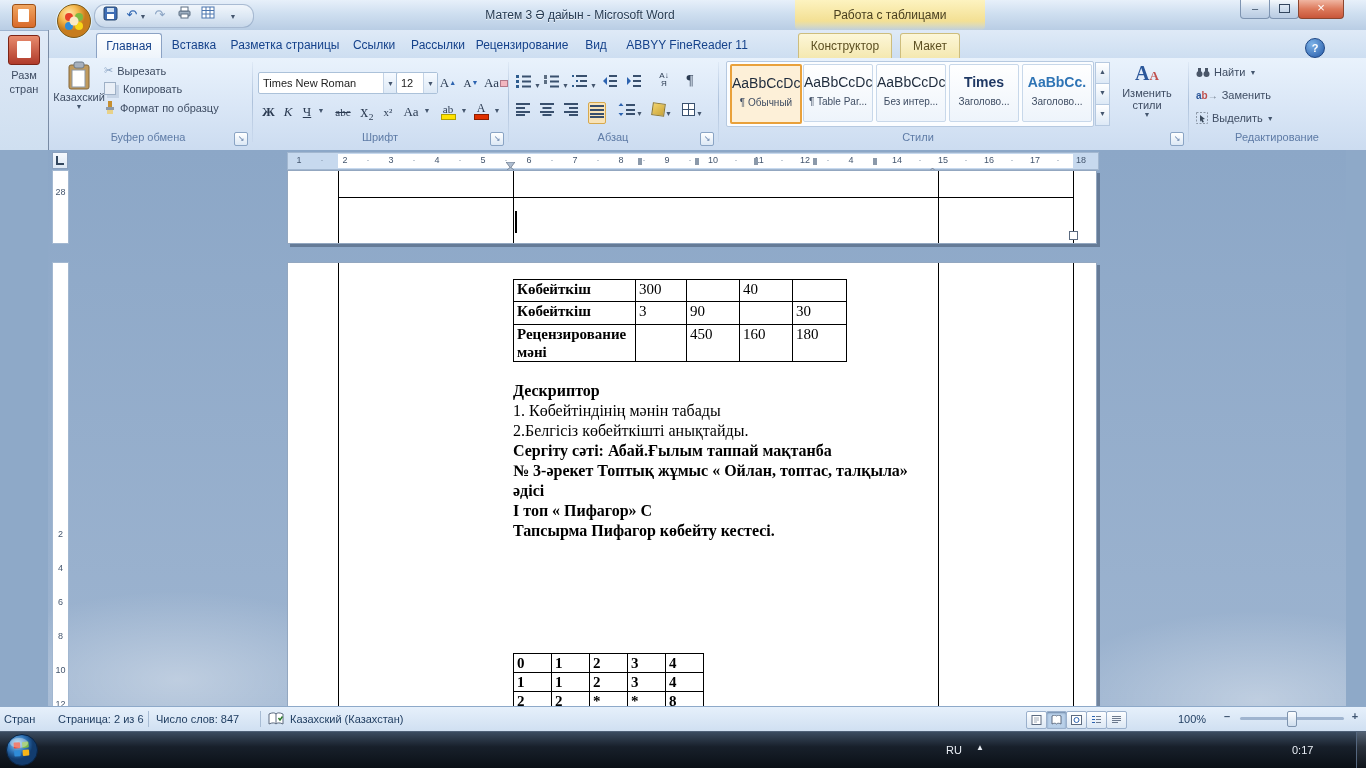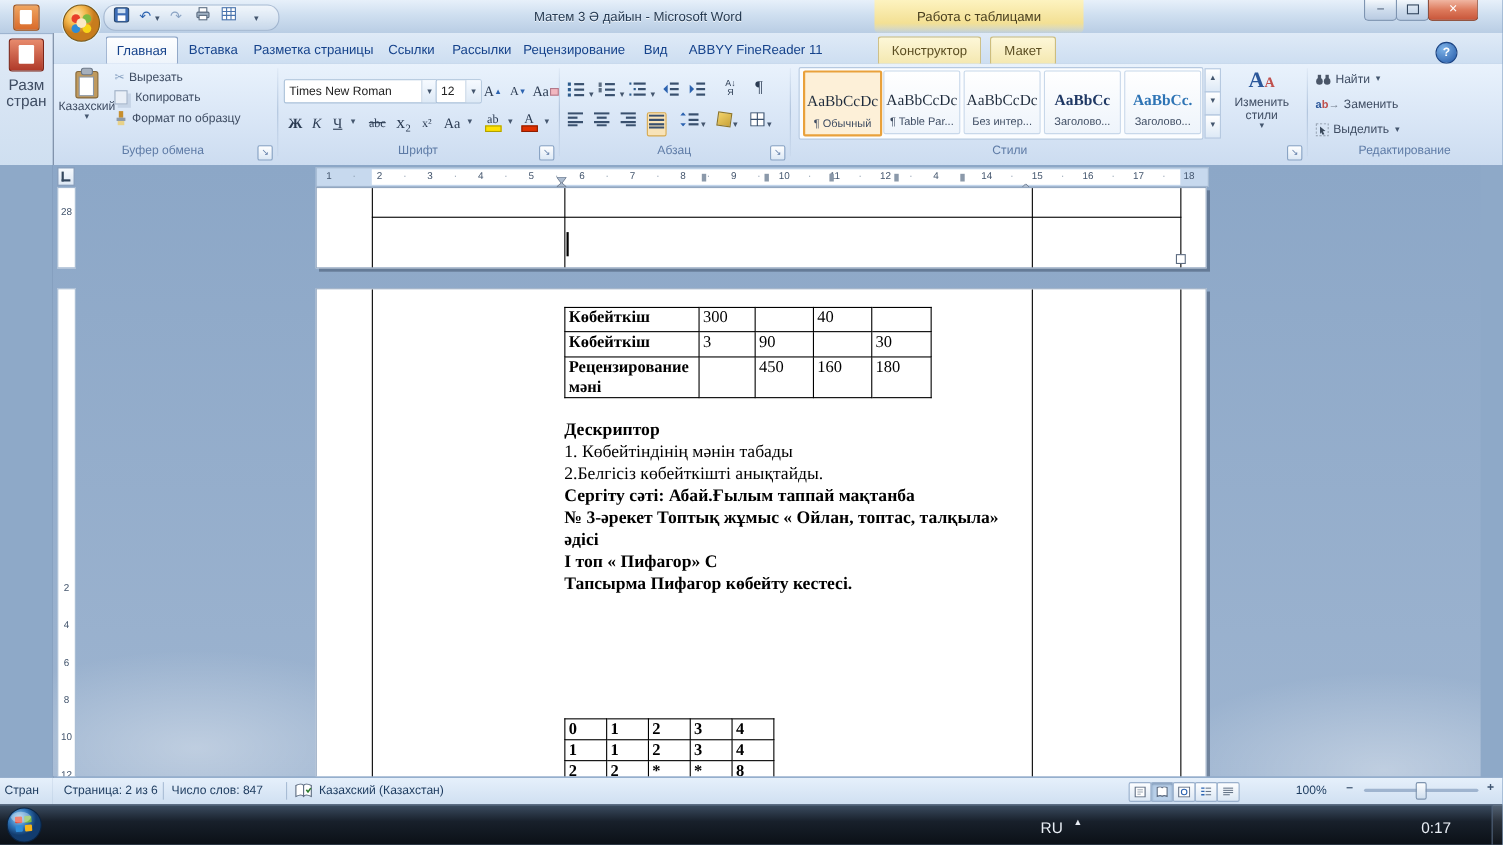--- a/index.html
+++ b/index.html
@@ -1,18 +1,18 @@
 <!DOCTYPE html>
 <html><head>
 <meta charset="utf-8">
 <style>
   html,body{margin:0;padding:0}
   body{width:1366px;height:768px;overflow:hidden;position:relative;background:#8ea9c8;
        font-family:"Liberation Sans",sans-serif;cursor:default;color:#1e2b3c}
-  .ab{position:absolute}.s11{font-size:14px}.dim{color:#9aa7ba}
+  .ab{position:absolute}.s11{font-size:11px}.dim{color:#9aa7ba}
   .dd{font-size:7px;color:#44566e;line-height:1}
   
   #titlebar{left:0;top:0;width:1366px;height:30px;
     background:linear-gradient(#e7f0fa,#cfdff0 45%,#b9cde4);border-bottom:1px solid #9db3cf}
   #title{top:8px;text-align:center;font-size:12px;color:#253a52;text-shadow:0 1px 0 rgba(255,255,255,.8)}
   #ctxglow{background:linear-gradient(#fdf3c0,#f3e094 70%,rgba(243,224,148,.1));border-radius:0 0 4px 4px;
     text-align:center;font-size:12px;color:#4a4020;padding-top:8px;height:22px}
   .wbtn{height:18px;border:1px solid #7e94b1;border-top:none;border-radius:0 0 4px 4px;
     background:linear-gradient(#f4f8fc,#cfdded 50%,#b9cbe2);text-align:center;font-size:11px;
     color:#33465e;line-height:16px}
@@ -41,21 +41,21 @@
   .combo .dda{border-left:1px solid #c5d4e6;width:13px;text-align:center;align-self:stretch;
     display:flex;align-items:center;justify-content:center;background:linear-gradient(#f6faff,#dde9f6)}
   .fbtn{border:1px solid transparent;border-radius:2px;display:flex;align-items:center;justify-content:center;
     font-family:"Liberation Serif",serif;font-size:13px;color:#2b3b52}
   .bigbtn{display:flex;flex-direction:column;align-items:center;font-size:11px;color:#3f4d63;text-align:center}
   
   #gframe{left:726px;top:61px;width:366px;height:64px;background:#fbfdff;border:1px solid #b6c9e0;border-radius:2px}
   .scell{top:64px;width:68px;height:56px;border:1px solid #c8d8ea;border-radius:2px;
     background:linear-gradient(#fff,#eef4fb);text-align:center;overflow:hidden}
   .scell.sel{border:2px solid #e9a13b;background:#fdf0d8}
-  .sprev{font-family:Liberation Serif, serif;font-size:14px;margin-top:19px;white-space:nowrap}
+  .sprev{font-family:Liberation Sans, sans-serif;font-size:14px;margin-top:9px;white-space:nowrap}
   .sname{font-size:10px;color:#3f4d63;margin-top:6px;white-space:nowrap}
   .gsbtn{width:13px;height:20px;border:1px solid #b6c9e0;background:linear-gradient(#fff,#dde9f6);
     font-size:7px;color:#44566e;text-align:center;line-height:18px}
   
   #docarea{left:48px;top:150px;width:1298px;height:556px;overflow:hidden;
     background:linear-gradient(#8ca7c7,#9db4d0)}
   .corner{width:420px;height:180px;border-radius:50%;background:radial-gradient(rgba(255,255,255,.35),rgba(255,255,255,0) 70%)}
   #hruler{background:#c7d9ee;border:1px solid #a2b7d0;height:16px}
   #hwhite{background:#fff;height:14px;top:1px}
   .hnum{position:absolute;top:2px;font-size:9px;color:#44566e;width:10px;text-align:center}
@@ -350,21 +350,21 @@
 </div>
 <div class="ab scell" style="left:803px">
   <div class="sprev">AaBbCcDc</div>
   <div class="sname">¶ Table Par...</div>
 </div>
 <div class="ab scell" style="left:876px">
   <div class="sprev">AaBbCcDc</div>
   <div class="sname">Без интер...</div>
 </div>
 <div class="ab scell" style="left:949px">
-  <div class="sprev" style="color:#1f3864;font-weight:bold">AaBbCc</div>
+  <div class="sprev" style="color:#1f3864;font-weight:bold">Times</div>
   <div class="sname">Заголово...</div>
 </div>
 <div class="ab scell" style="left:1022px">
   <div class="sprev" style="color:#2e74b5;font-weight:bold">AaBbCc.</div>
   <div class="sname">Заголово...</div>
 </div>
 <div class="ab gsbtn" style="left:1095px;top:62px">▲</div>
 <div class="ab gsbtn" style="left:1095px;top:83px">▼</div>
 <div class="ab gsbtn" style="left:1095px;top:104px">▼</div>
 <div class="ab bigbtn" style="left:1112px;top:62px;width:70px">

